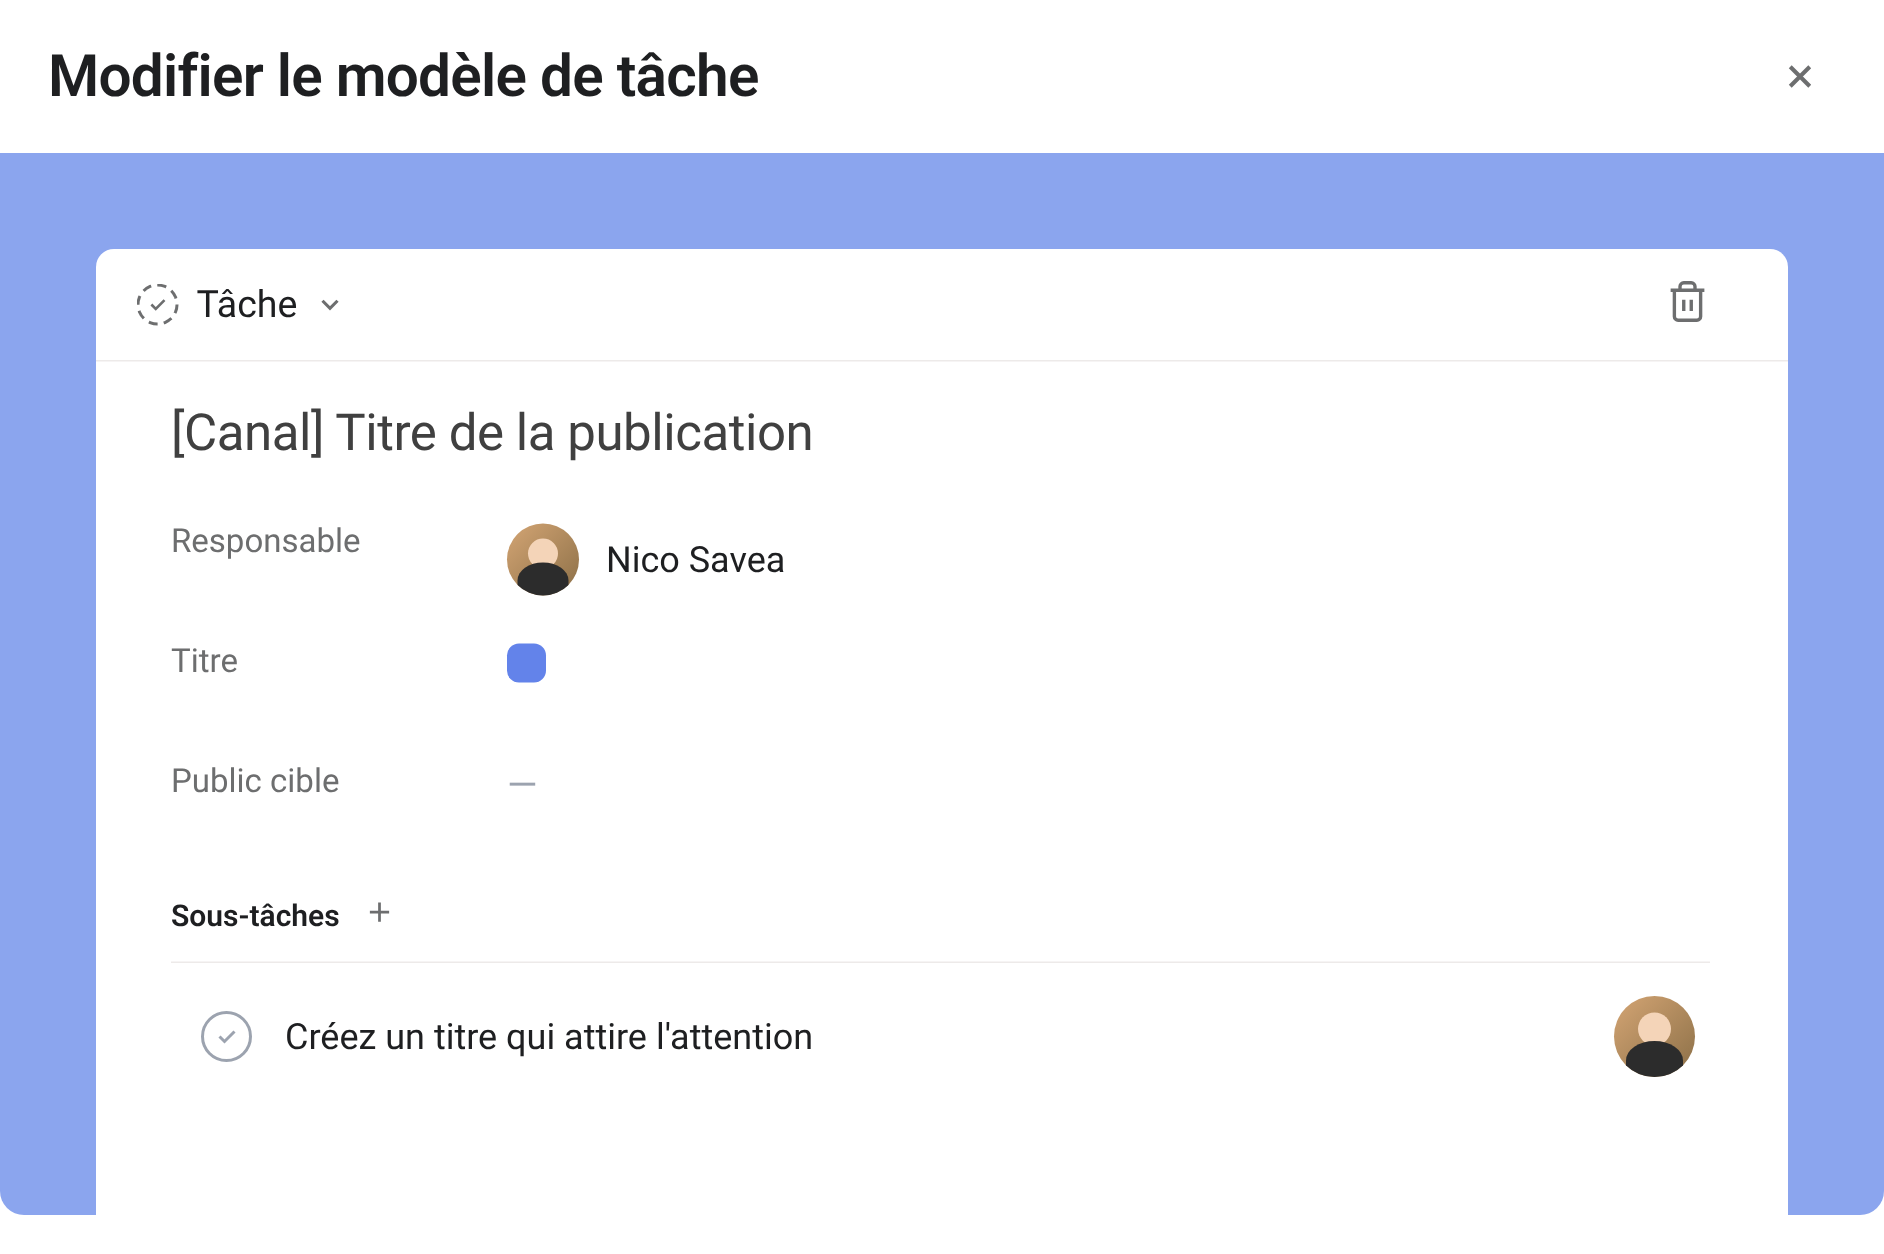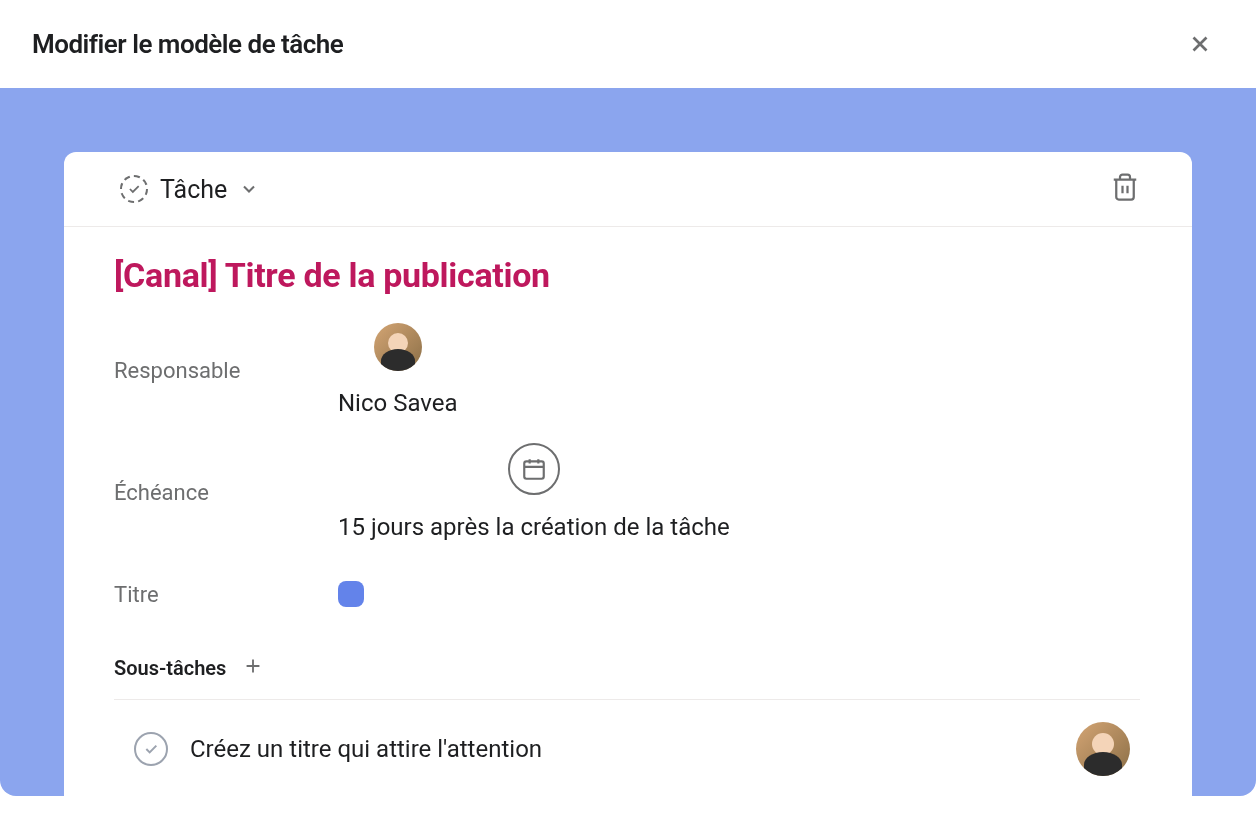--- a/index.html
+++ b/index.html
@@ -15,21 +15,21 @@
       overflow: hidden;
     }
     .modal-header {
       display: flex;
       justify-content: space-between;
       align-items: center;
       padding: 28px 40px 28px 32px;
       background: #ffffff;
     }
     .modal-title {
-      font-size: 26px;
+      font-size: 39px;
       font-weight: 600;
       color: #1e1f21;
       letter-spacing: -0.5px;
     }
     .close-btn {
       cursor: pointer;
       width: 32px;
       height: 32px;
       display: flex;
       align-items: center;
@@ -51,21 +51,21 @@
     .task-card {
       background: #ffffff;
       border-radius: 12px 12px 0 0;
       height: 644px;
       overflow: hidden;
     }
     .card-header {
       display: flex;
       justify-content: space-between;
       align-items: center;
-      padding: 20px 52px 20px 56px;
+      padding: 20px 52px 20px 27px;
       border-bottom: 1px solid #edeae9;
       text-align: right;
     }
     .task-type {
       display: flex;
       align-items: center;
       gap: 12px;
       cursor: pointer;
     }
     .dashed-check {
@@ -109,44 +109,43 @@
       height: 30px;
       stroke: #6d6e6f;
       stroke-width: 1.8;
       fill: none;
     }
     .card-body {
       padding: 28px 52px 0 50px;
     }
     .task-title {
       font-size: 34px;
-      font-weight: 700;
-      color: #be185d;
-      margin-bottom: 28px;
+      font-weight: 400;
+      color: #404040;
+      margin-bottom: 40px;
       letter-spacing: -0.3px;
     }
     .field-row {
       display: flex;
-      align-items: center;
+      align-items: flex-start;
       margin-bottom: 26px;
       min-height: 54px;
     }
     .field-label {
       width: 224px;
       font-size: 22px;
       color: #6d6e6f;
       font-weight: 400;
     }
     .field-value {
       display: flex;
       align-items: center;
       gap: 18px;
       font-size: 24px;
       color: #1e1f21;
-      flex-direction: column;
     }
     .avatar {
       width: 48px;
       height: 48px;
       border-radius: 50%;
       background: linear-gradient(135deg, #d4a574 0%, #8b6f47 100%);
       display: flex;
       align-items: center;
       justify-content: center;
       overflow: hidden;
@@ -320,40 +319,34 @@
       <h2 class="task-title">[Canal] Titre de la publication</h2>
 
       <div class="field-row">
         <div class="field-label">Responsable</div>
         <div class="field-value">
           <div class="avatar"></div>
           <span>Nico Savea</span>
         </div>
       </div>
 
-      <div class="field-row">
-        <div class="field-label">Échéance</div>
-        <div class="field-value">
-          <div class="calendar-icon">
-            <svg viewBox="0 0 24 24">
-              <rect x="3" y="5" width="18" height="16" rx="2"></rect>
-              <path d="M3 10h18M8 3v4M16 3v4"></path>
-            </svg>
-          </div>
-          <span>15 jours après la création de la tâche</span>
-        </div>
-      </div>
 
       <div class="field-row">
         <div class="field-label">Titre</div>
         <div class="field-value">
           <div class="project-dot"></div>
         </div>
       </div>
 
+      <div class="field-row">
+        <div class="field-label">Public cible</div>
+        <div class="field-value">
+          <span class="empty-dash">—</span>
+        </div>
+      </div>
 
       <div class="subtasks-header">
         <span class="subtasks-label">Sous-tâches</span>
         <div class="plus-icon">
           <svg viewBox="0 0 24 24" fill="none">
             <path d="M12 5v14M5 12h14"></path>
           </svg>
         </div>
       </div>
 

